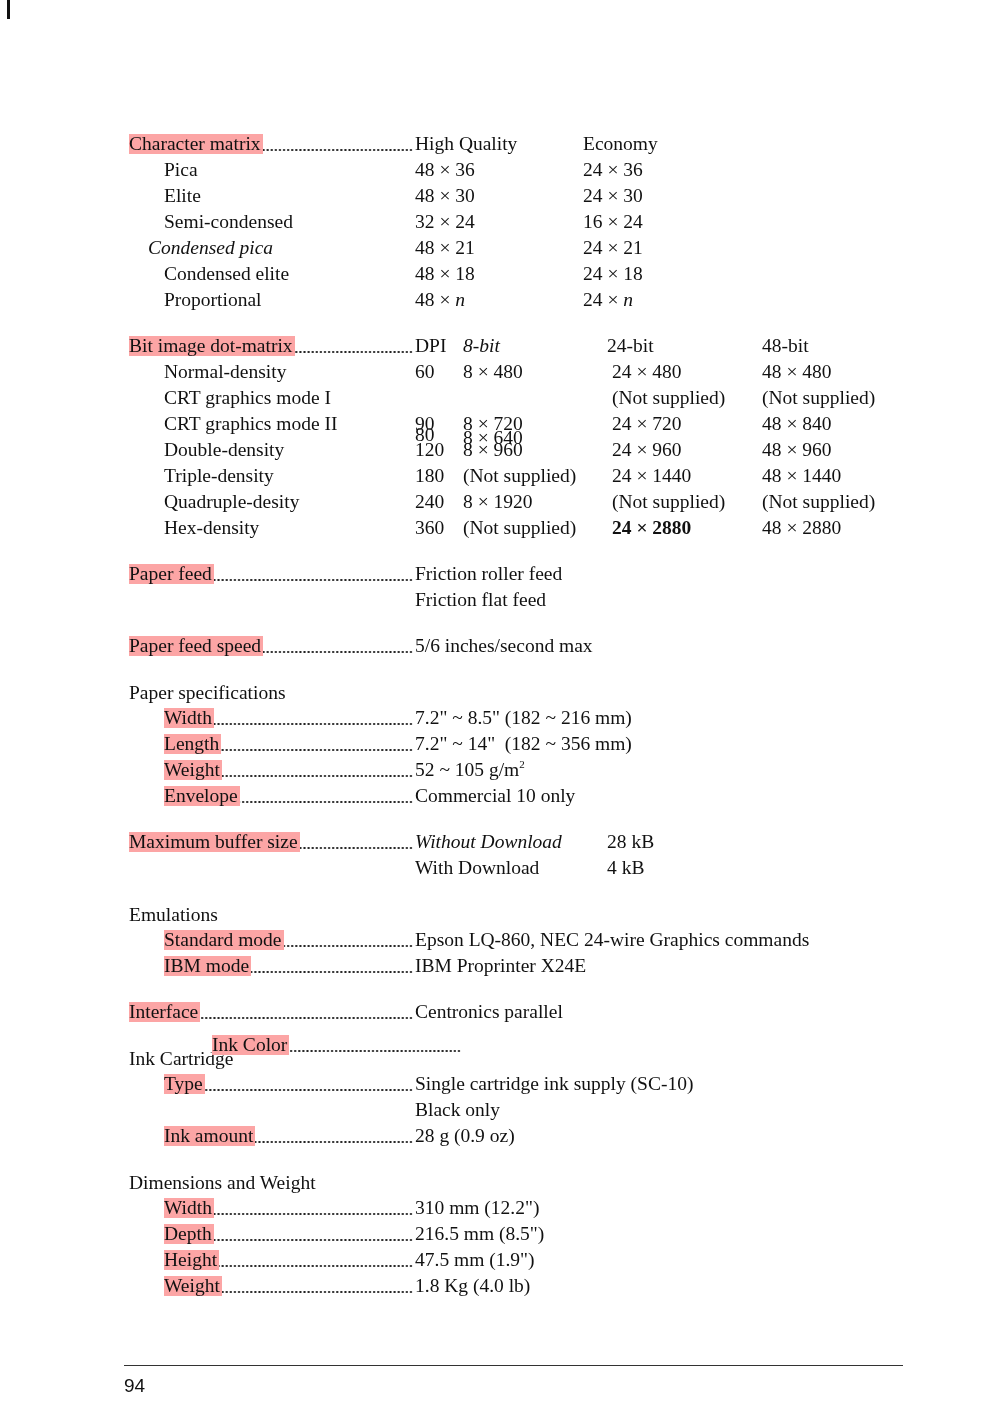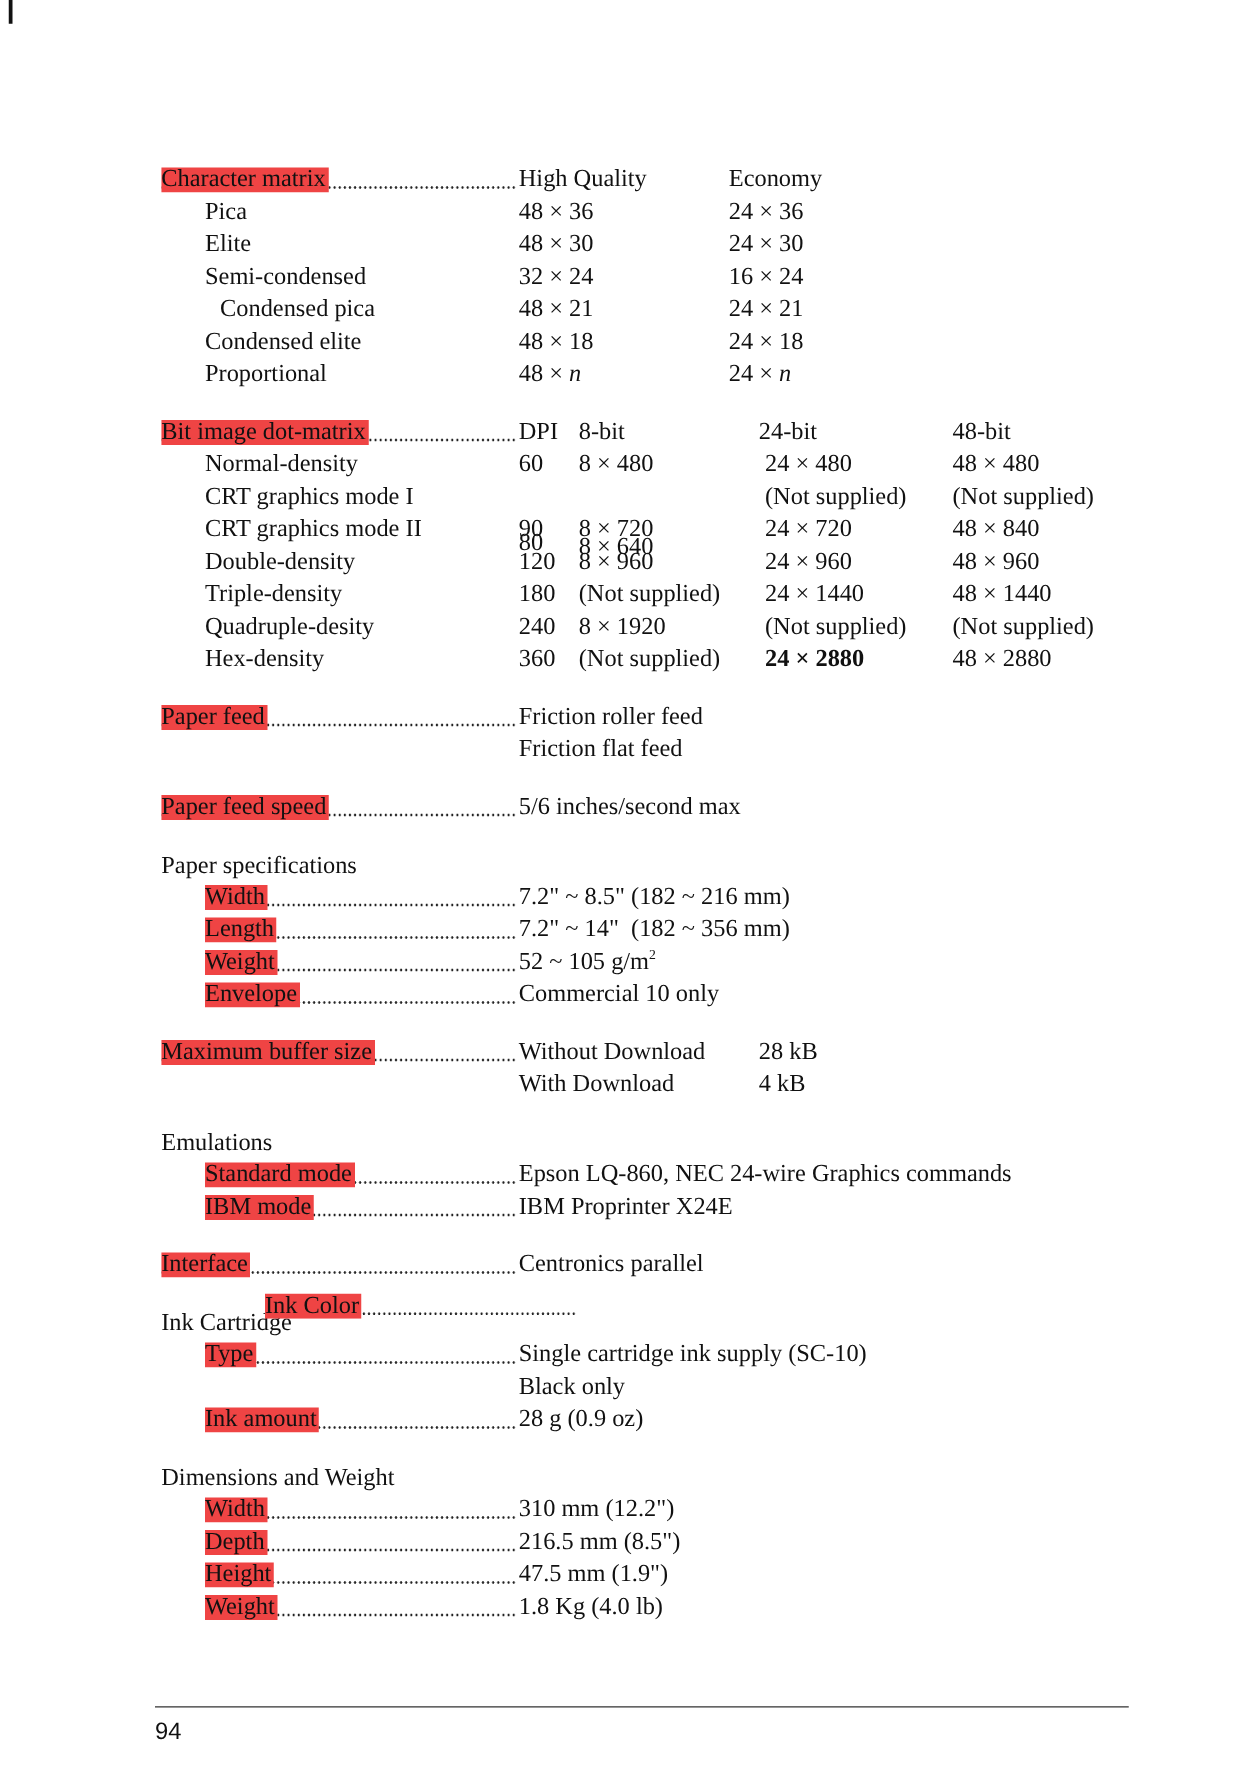--- a/index.html
+++ b/index.html
@@ -1,20 +1,20 @@
 <!DOCTYPE html>
 <html><head>
 <meta charset="utf-8">
 <style>
   html, body { margin:0; padding:0; background:#ffffff; }
   body { width:1006px; height:1422px; position:relative; overflow:hidden;
          font-family:"Liberation Serif", "DejaVu Serif", serif; color:#111; font-size:19.5px; }
   .t { position:absolute; white-space:nowrap; line-height:1; }
   .lead { position:absolute; white-space:nowrap; line-height:1; overflow:hidden; }
-  .lead .lbl { background:#ef4444; padding-right:2px; position:relative; z-index:1; }
+  .lead .lbl { background:#fca5a5; padding-right:2px; position:relative; z-index:1; }
   .lead::after { content:""; position:absolute; left:0; right:2px; bottom:3px; height:2px;
                  background-image: radial-gradient(circle, #222 0.9px, transparent 1.1px);
                  background-size:4.1px 2px; background-repeat:repeat-x; background-position:right bottom; }
   .mark-bar { position:absolute; left:7px; top:0; width:3px; height:19px; background:#111; }
   .rule { position:absolute; left:124px; top:1365px; width:779px; height:1px; background:#333; }
   .pagenum { position:absolute; left:124px; top:1375px; font-family:"Liberation Sans", "DejaVu Sans", sans-serif; font-size:19px; }
   sup { font-size:11px; vertical-align: top; position:relative; top:-1px; }
   i { font-style:italic; }
 </style>
 </head>
@@ -32,37 +32,37 @@
   <div class="t" style="left:583px;top:160px;">24 × 36</div>
 
   <div class="t" style="left:164px;top:186px;">Elite</div>
   <div class="t" style="left:415px;top:186px;">48 × 30</div>
   <div class="t" style="left:583px;top:186px;">24 × 30</div>
 
   <div class="t" style="left:164px;top:212px;">Semi-condensed</div>
   <div class="t" style="left:415px;top:212px;">32 × 24</div>
   <div class="t" style="left:583px;top:212px;">16 × 24</div>
 
-  <div class="t" style="left:176px;top:238px;">Condensed pica</div>
+  <div class="t" style="left:148px;top:238px;font-style:italic;">Condensed pica</div>
   <div class="t" style="left:415px;top:238px;">48 × 21</div>
   <div class="t" style="left:583px;top:238px;">24 × 21</div>
 
   <div class="t" style="left:164px;top:264px;">Condensed elite</div>
   <div class="t" style="left:415px;top:264px;">48 × 18</div>
   <div class="t" style="left:583px;top:264px;">24 × 18</div>
 
   <div class="t" style="left:164px;top:290px;">Proportional</div>
   <div class="t italic-n" style="left:415px;top:290px;">48 × <i>n</i></div>
   <div class="t italic-n" style="left:583px;top:290px;">24 × <i>n</i></div>
 </div>
 
 <div>
   <div class="lead" style="left:129px;top:336px;width:286px;"><span class="lbl">Bit image dot-matrix</span></div>
   <div class="t" style="left:415px;top:336px;">DPI</div>
-  <div class="t" style="left:463px;top:336px;">8-bit</div>
+  <div class="t" style="left:463px;top:336px;font-style:italic;">8-bit</div>
   <div class="t" style="left:607px;top:336px;">24-bit</div>
   <div class="t" style="left:762px;top:336px;">48-bit</div>
 
   <div id="bit-rows">
       <div class="t" style="left: 164px; top: 362px;">Normal-density</div>
       <div class="t" style="left: 415px; top: 362px;">60</div>
       <div class="t" style="left: 463px; top: 362px;">8 × 480</div>
       <div class="t" style="left: 612px; top: 362px;">24 × 480</div>
       <div class="t" style="left: 762px; top: 362px;">48 × 480</div>
       <div class="t" style="left: 164px; top: 388px;">CRT graphics mode I</div>
@@ -116,21 +116,21 @@
   <div class="lead" style="left:164px;top:734px;width:251px;"><span class="lbl">Length</span></div>
   <div class="t" style="left:415px;top:734px;white-space:pre;">7.2" ~ 14"  (182 ~ 356 mm)</div>
   <div class="lead" style="left:164px;top:760px;width:251px;"><span class="lbl">Weight</span></div>
   <div class="t" style="left:415px;top:760px;"><span>52 ~ 105 g/m</span><sup>2</sup></div>
   <div class="lead" style="left:164px;top:786px;width:251px;"><span class="lbl">Envelope</span></div>
   <div class="t" style="left:415px;top:786px;">Commercial 10 only</div>
 </div>
 
 <div>
   <div class="lead" style="left:129px;top:832px;width:286px;"><span class="lbl">Maximum buffer size</span></div>
-  <div class="t" style="left:415px;top:832px;">Without Download</div>
+  <div class="t" style="left:415px;top:832px;font-style:italic;">Without Download</div>
   <div class="t" style="left:607px;top:832px;">28 kB</div>
   <div class="t" style="left:415px;top:858px;">With Download</div>
   <div class="t" style="left:607px;top:858px;">4 kB</div>
 </div>
 
 <div>
   <div class="t" style="left:129px;top:905px;">Emulations</div>
   <div class="lead" style="left:164px;top:930px;width:251px;"><span class="lbl">Standard mode</span></div>
   <div class="t" style="left:415px;top:930px;">Epson LQ-860, NEC 24-wire Graphics commands</div>
   <div class="lead" style="left:164px;top:956px;width:251px;"><span class="lbl">IBM mode</span></div>

